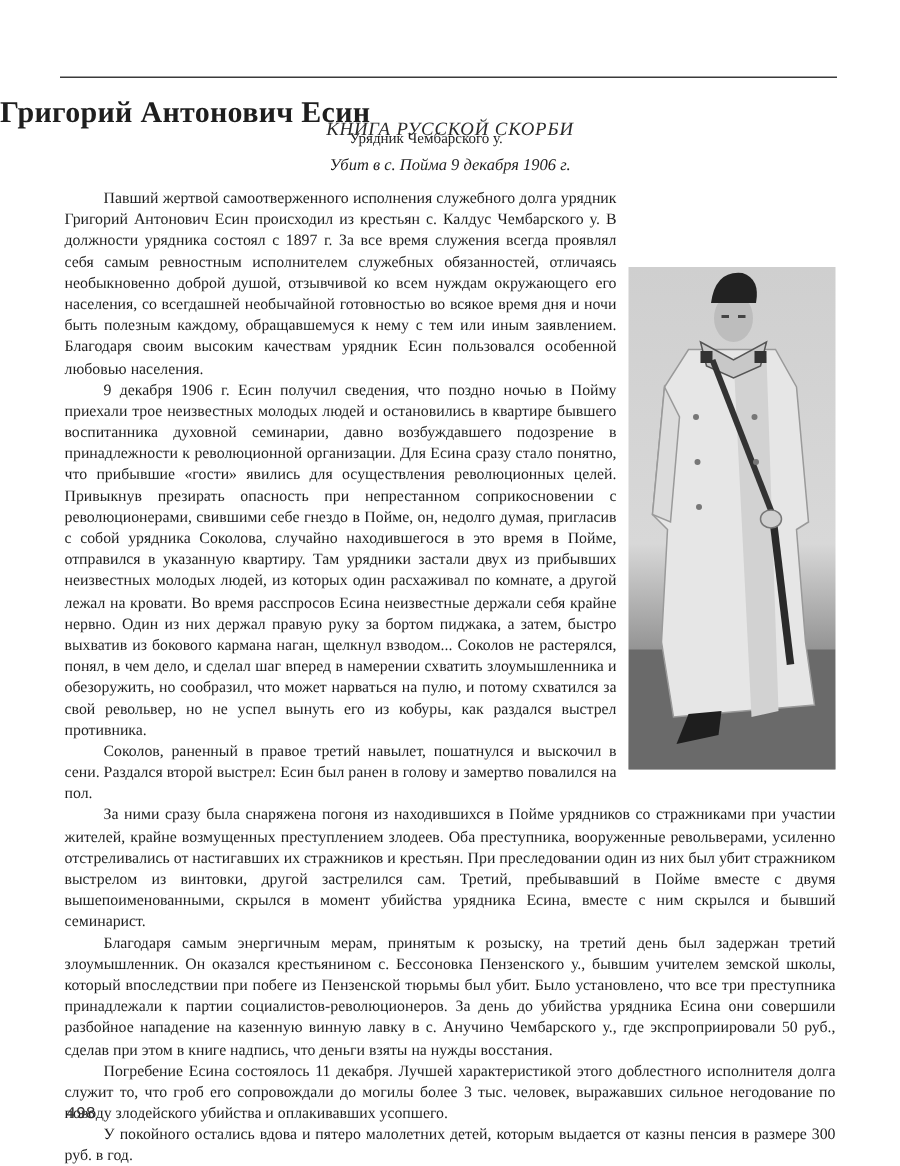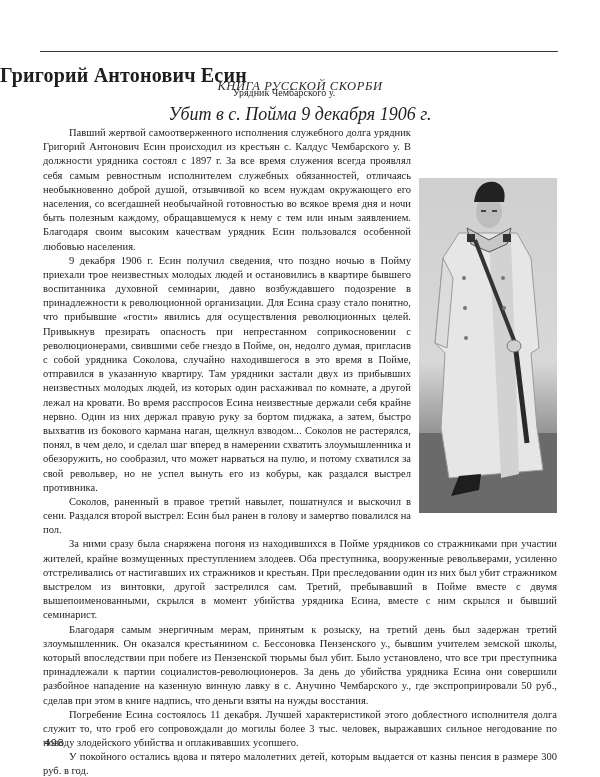--- a/index.html
+++ b/index.html
@@ -6,21 +6,21 @@
     body { width: 600px; height: 777px; position: relative; overflow: hidden;
            font-family: "Liberation Serif", "DejaVu Serif", serif; color: #1e1e1e; }
     .running-head { position: absolute; top: 38px; left: 43px; width: 514px; text-align: center;
                     font-size: 12.5px; font-style: italic; letter-spacing: 0.6px; color: #2a2a2a; margin-top: 41px; }
     .head-rule { position: absolute; top: 51px; left: 40px; width: 518px; height: 0;
                  border-top: 1.3px solid #3a3a3a; }
     .title { position: absolute; top: 64px; left: 0; width: 600px; text-align: left;
              font-size: 20px; font-weight: bold; letter-spacing: 0.2px; }
     .subtitle { position: absolute; top: 87px; left: 0; width: 568px; text-align: center; font-size: 10px; }
     .death-line { position: absolute; top: 104px; left: 0; width: 600px; text-align: center;
-                  font-size: 18px; font-style: italic; }
+                  font-size: 11px; font-style: italic; }
     .body-text { position: absolute; top: 126px; left: 43px; width: 514px;
                  font-size: 10.55px; line-height: 14.18px; text-align: justify; }
     .body-text p { margin: 0; text-indent: 26px; }
     .photo { float: right; width: 138px; height: 335px; margin: 52px 0 4px 8px;
              position: relative; overflow: hidden;
              background: linear-gradient(180deg, #cfcfcf 0%, #d8d8d8 55%, #8e8e8e 78%, #5f5f5f 100%); }
     .photo svg { position: absolute; left: 0; top: 0; }
     .page-number { position: absolute; top: 737px; left: 44px; font-family: Liberation Mono, monospace;
                    font-size: 11px; color: #333; text-align: right; }
   </style>

